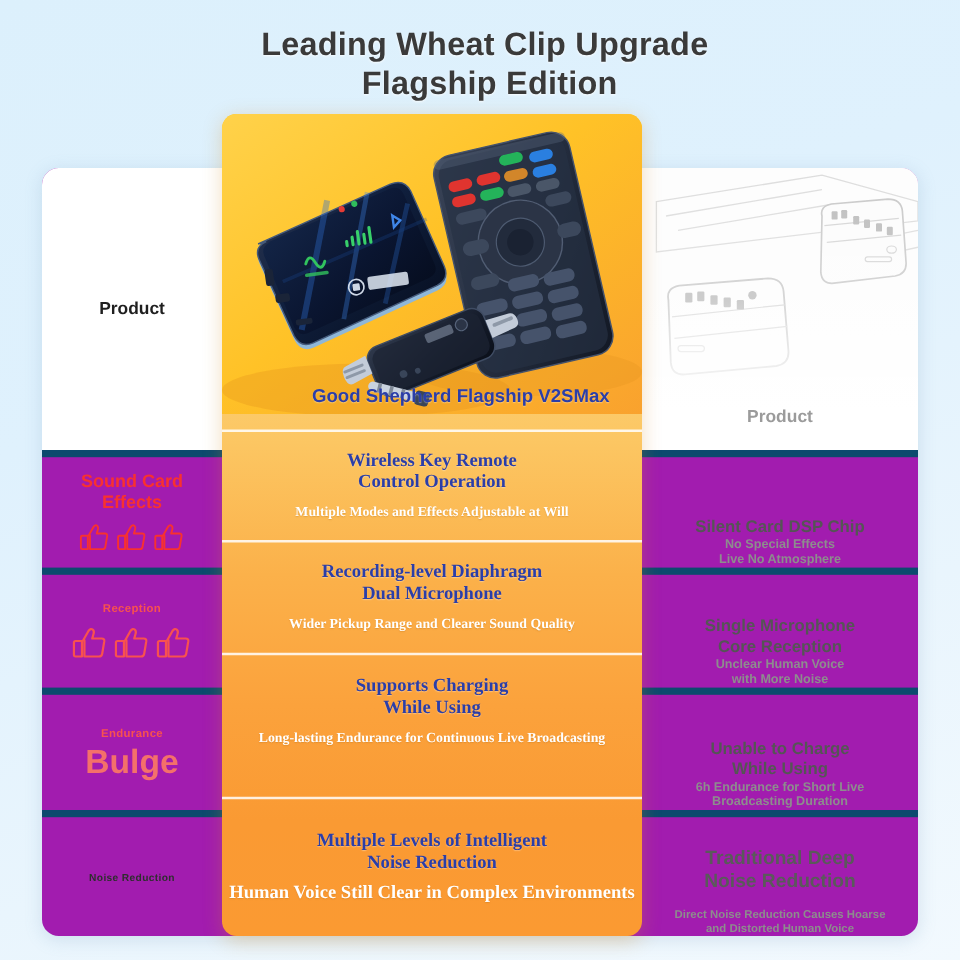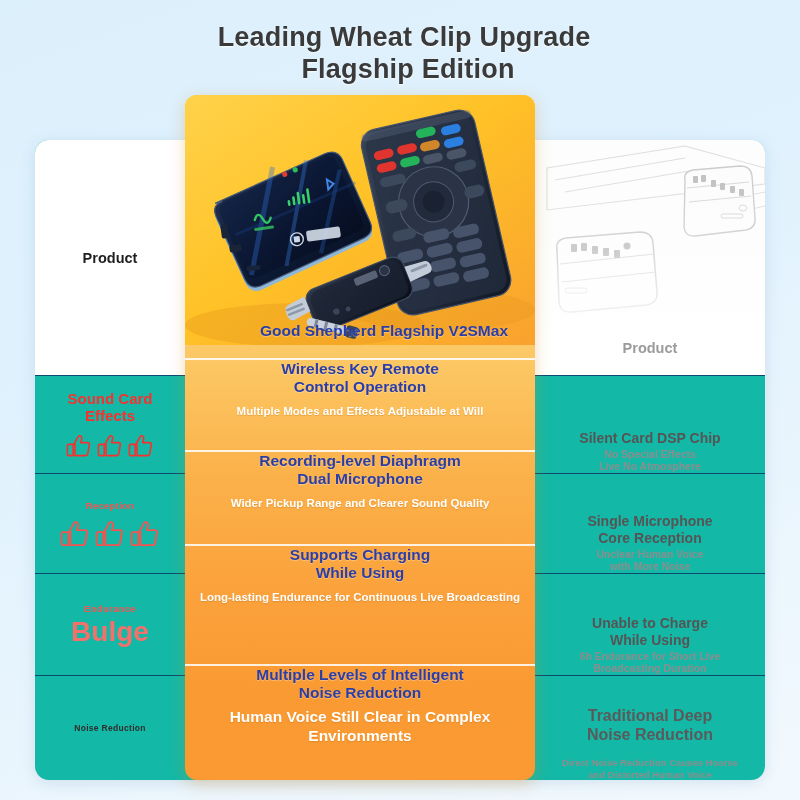--- a/index.html
+++ b/index.html
@@ -19,33 +19,33 @@
     font-size:27px; font-weight:bold; color:#3a3a3a;
     letter-spacing:.2px; line-height:1.18;
     text-shadow:0 1px 2px rgba(255,255,255,.85);
   }
   .title-line.l2{ padding-left:8px; }
 
   
   .table{
     position:absolute; left:35px; top:140px;
     width:730px; height:640px;
-    background:#14b8a6;
+    background:#a21caf;
     border-radius:14px;
     box-shadow:0 3px 14px rgba(110,150,180,.22);
     overflow:hidden;
     display:grid;
     grid-template-columns:150px 350px 230px;
     grid-template-rows:235px 98px 100px 102px 105px;
   }
   .cell{ position:relative; }
 
   
   .col-left .cell + .cell,
-  .col-right .cell + .cell { border-top:1px solid #0c4a6e; }
+  .col-right .cell + .cell { border-top:6px solid #0c4a6e; }
 
   .col-left, .col-right, .col-mid{ display:flex; flex-direction:column; }
   .col-left .cell, .col-right .cell, .col-mid .cell{ flex:none; }
 
   .col-left{ background:#fff; }
   .col-right{ background:#fff; }
 
   
   .col-mid{
     position:absolute; left:185px; top:95px;
@@ -77,21 +77,21 @@
     color:#2b3ea8; font-weight:bold; font-size:15.5px; line-height:1.18;
     text-align:center; text-shadow:0 1px 1px rgba(255,255,255,.35);
   }
   .mid-title .ind{ padding-left:0; display:block; }
   .mid-sub{
     color:#ffffff; font-weight:bold; font-size:11.5px; line-height:1.2;
     text-align:center; text-shadow:0 1px 1px rgba(180,110,20,.35);
   }
   .mid-inner{
     position:absolute; left:0; right:0; top:0; bottom:0;
-    display:flex; flex-direction:column; align-items:center; 
+    display:flex; flex-direction:column; align-items:center; justify-content:center;font-family:Liberation Serif, serif;
   }
   .mid-title-block{ margin-bottom:9px; }
   .mid-r4 .mid-sub{ font-size:15.5px; }
   .mid-r4 .mid-title-block{ margin-bottom:6px; }
 
   
   .prod-name{
     position:absolute; left:16px; right:0; bottom:18px;
     text-align:center; color:#2b3ea8; font-weight:bold; font-size:15.5px;
     text-shadow:0 1px 1px rgba(255,255,255,.35);

